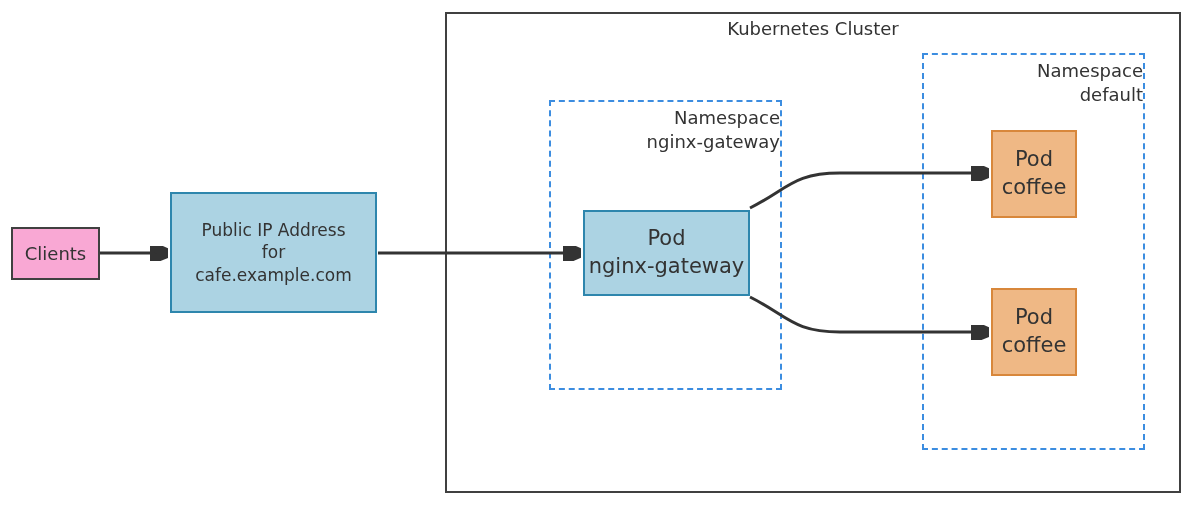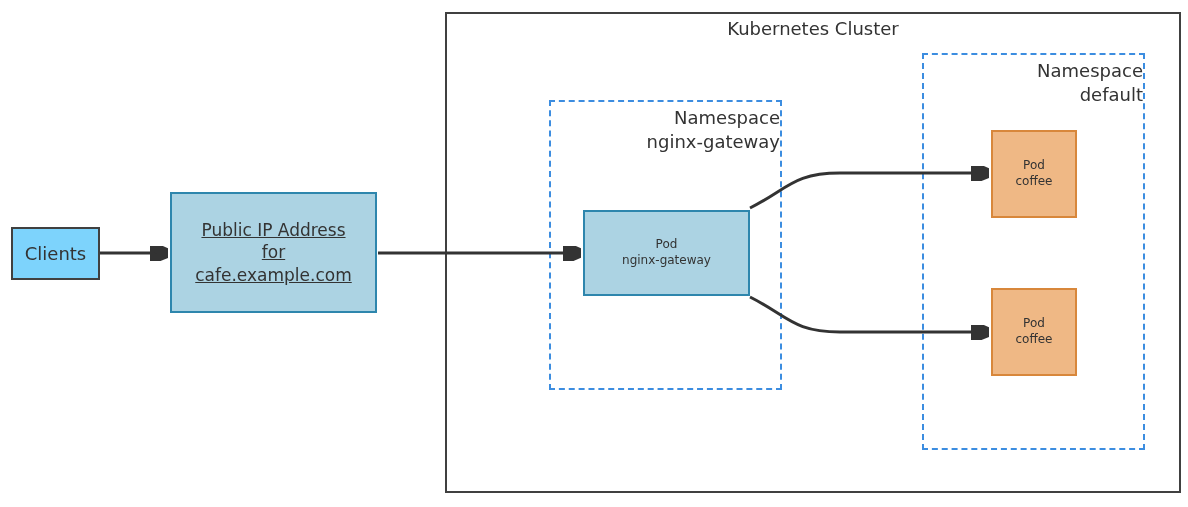--- a/index.html
+++ b/index.html
@@ -19,38 +19,37 @@
     text-align: center;
     color: #333333;
     line-height: 1.32;
   }
 
   .node {
     position: absolute;
     display: flex;
     align-items: center;
     justify-content: center;
-    font-size: 12px;
+    font-size: 21px;
   }
 
   
   .clients-box {
     left: 11px; top: 227px; width: 89px; height: 53px;
-    background: #7dd3fc;
+    background: #f9a8d4;
     border: 2px solid #404040;
     font-size: 18px;
   }
 
   
   .public-ip-box {
     left: 170px; top: 192px; width: 207px; height: 121px;
     background: #acd3e3;
     border: 2px solid #2e86ad;
     font-size: 17px;
-    text-decoration: underline;
   }
 
   
   .cluster-box {
     position: absolute;
     left: 445px; top: 12px; width: 736px; height: 481px;
     border: 2px solid #404040;
     background: transparent;
   }
   .cluster-title {

